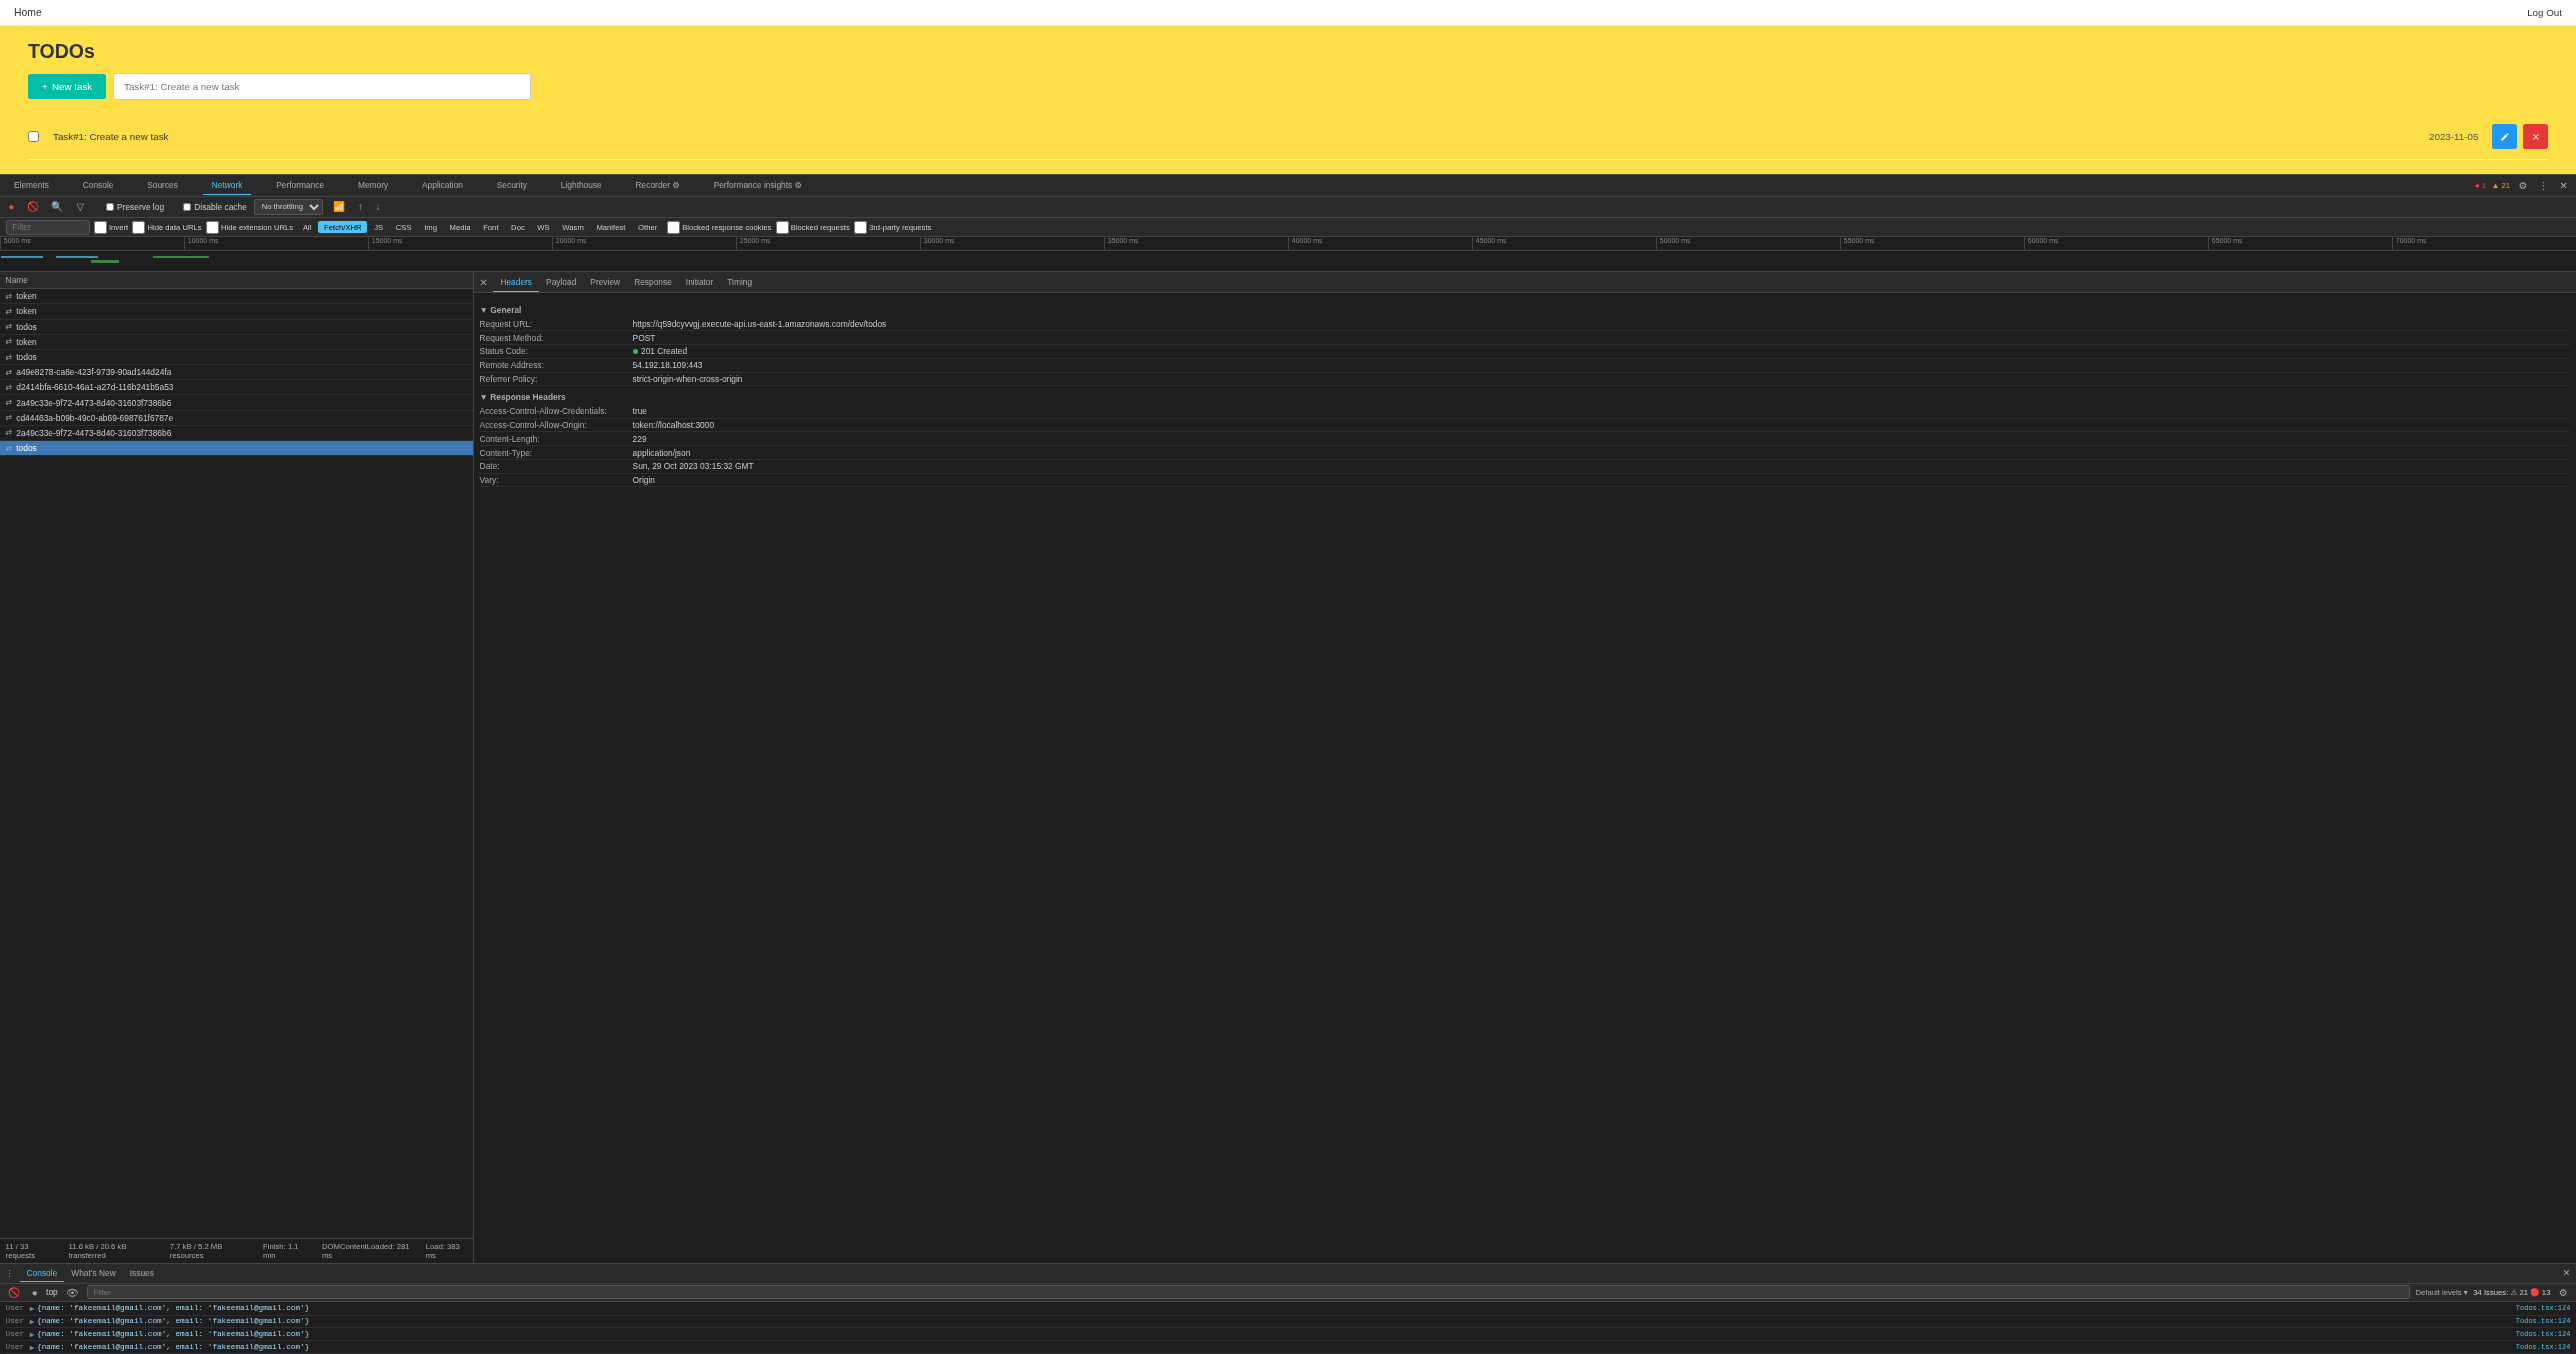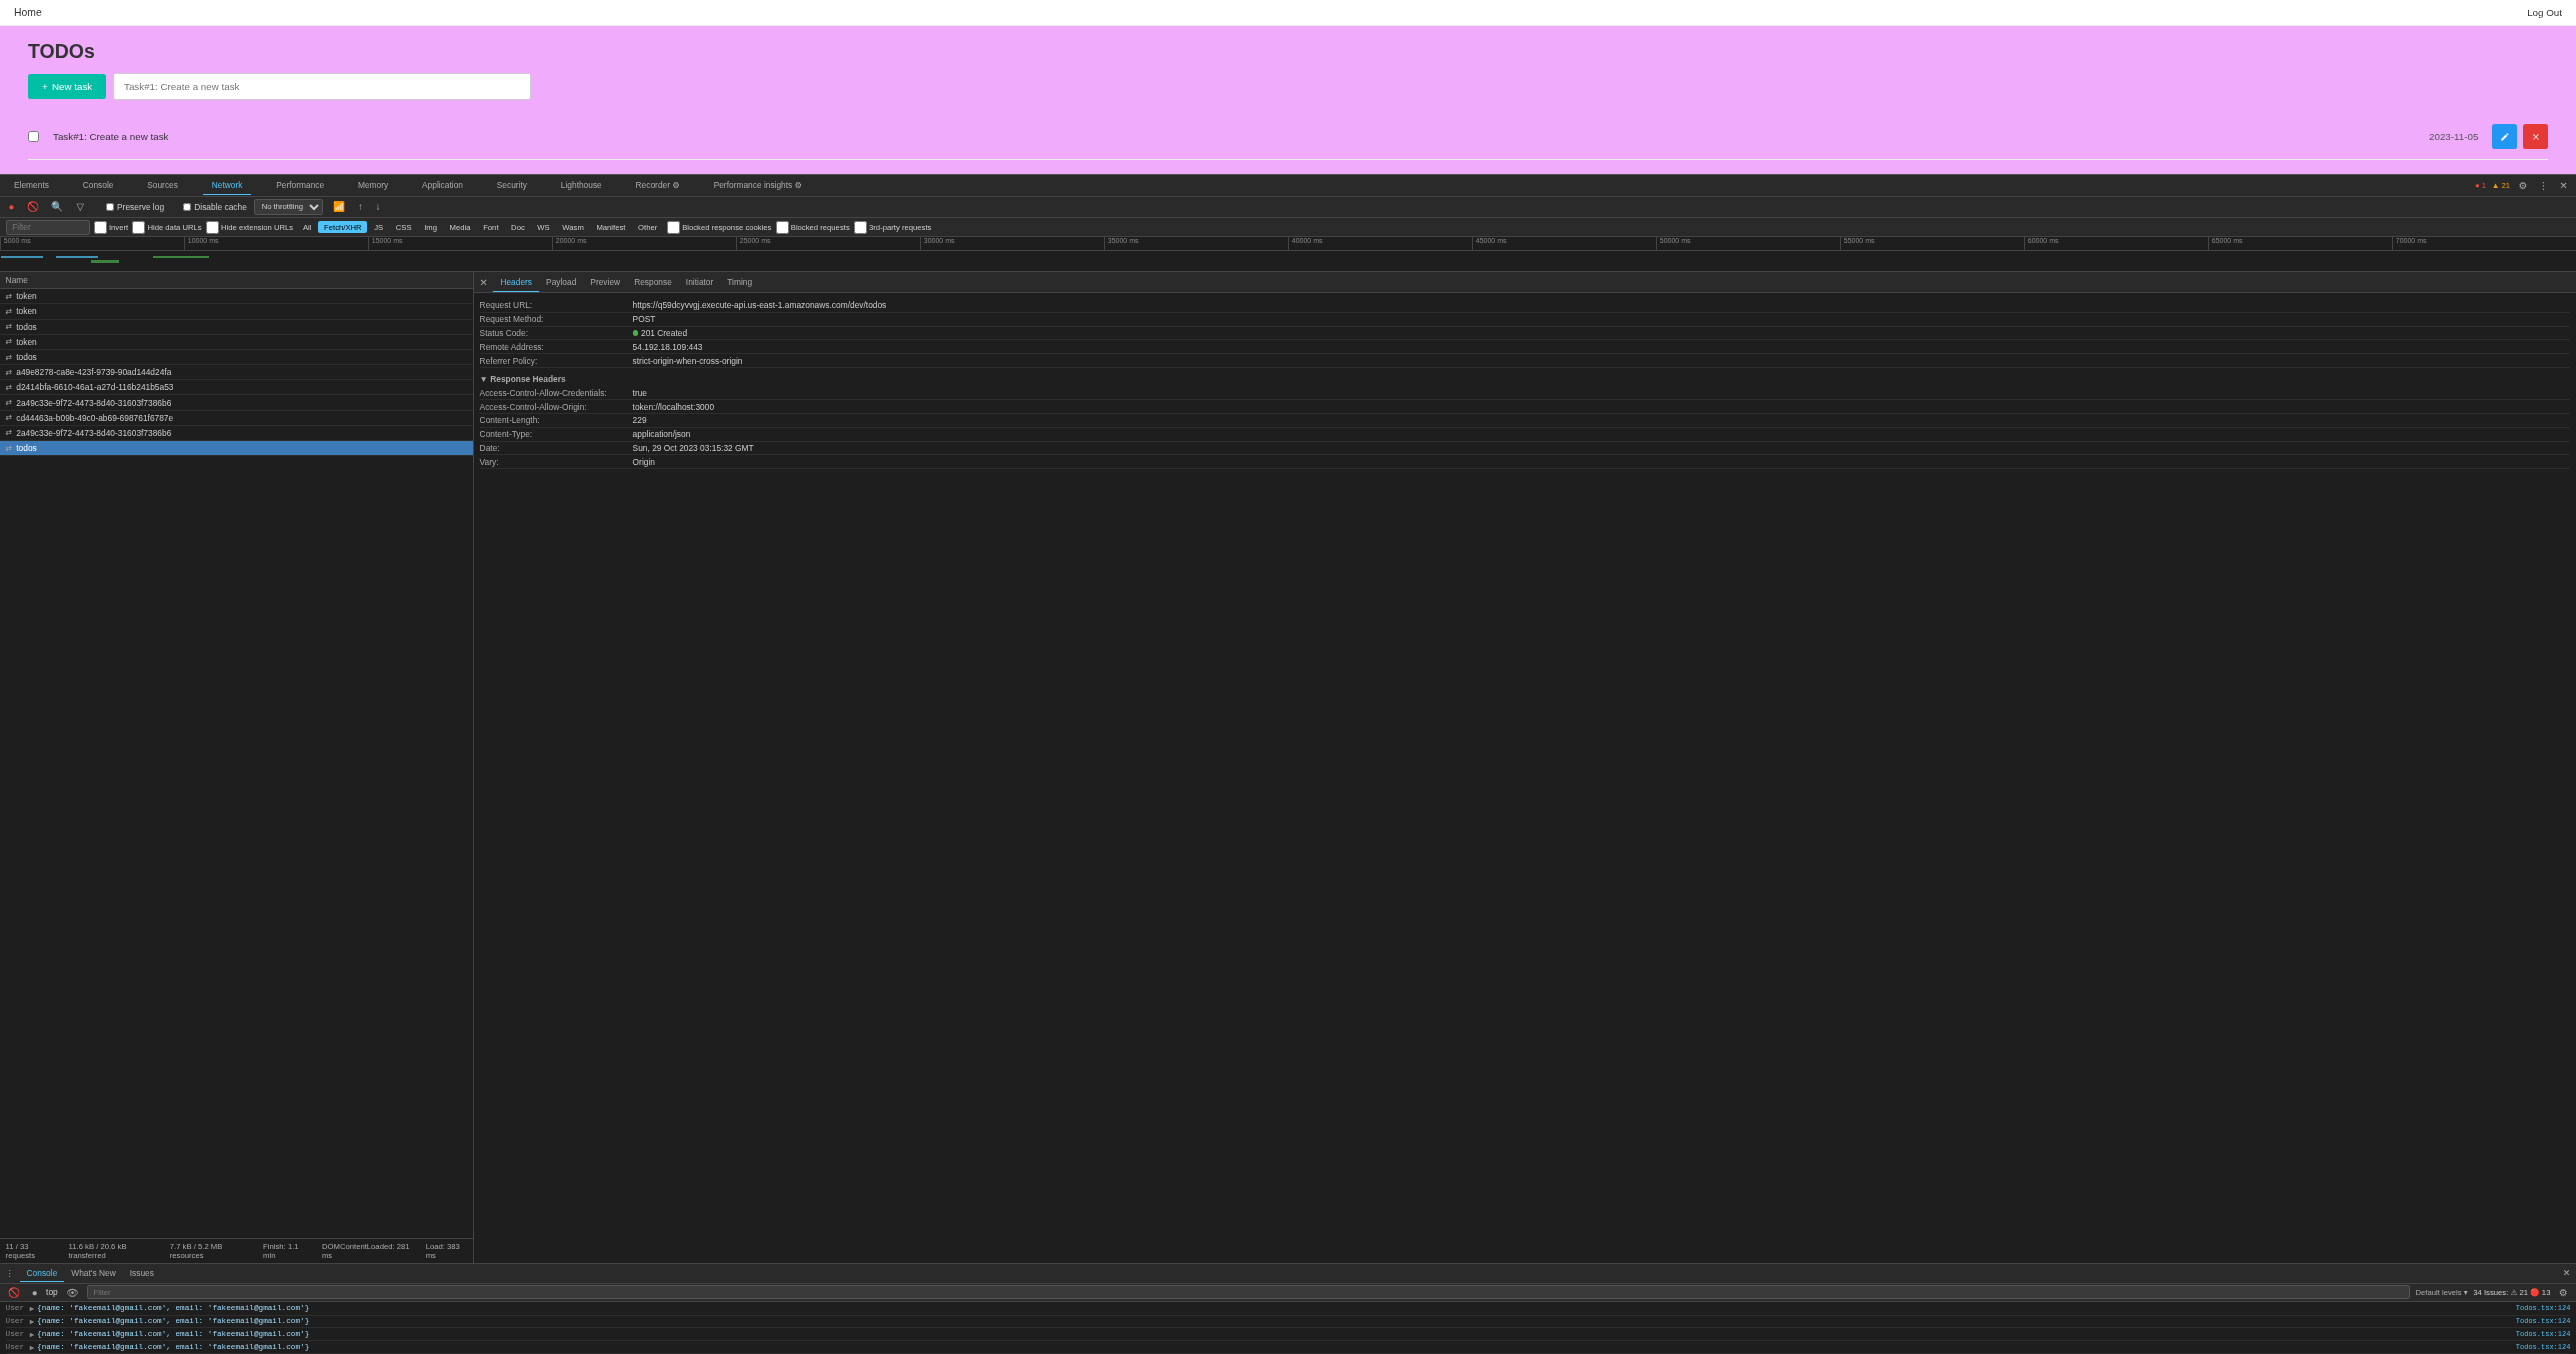--- a/index.html
+++ b/index.html
@@ -1,20 +1,20 @@
 <!DOCTYPE html>
 <html style="font-size:11px"><head>
   <meta charset="utf-8">
   <style>
     * { box-sizing: border-box; margin: 0; padding: 0; }
     body { font-family: Arial, sans-serif; background: #f5f5f5; font-size: 9px; overflow: hidden; height: 100vh; display: flex; flex-direction: column; }
 
     
     .app-area {
-      background: #f0abfc;
+      background: #fde047;
       flex: 0 0 auto;
       padding: 0;
     }
 
     .navbar {
       display: flex;
       justify-content: space-between;
       align-items: center;
       padding: 7px 14px;
       background: #fff;
@@ -750,20 +750,21 @@
         <button class="close-btn">✕</button>
         <div class="headers-tab active">Headers</div>
         <div class="headers-tab">Payload</div>
         <div class="headers-tab">Preview</div>
         <div class="headers-tab">Response</div>
         <div class="headers-tab">Initiator</div>
         <div class="headers-tab">Timing</div>
       </div>
 
       <div class="headers-body scroll-area">
+        <div class="section-title">▼ General</div>
 
         <div class="header-row">
           <span class="header-key">Request URL:</span>
           <span class="header-value">https://q59dcyvvgj.execute-api.us-east-1.amazonaws.com/dev/todos</span>
         </div>
         <div class="header-row">
           <span class="header-key">Request Method:</span>
           <span class="header-value">POST</span>
         </div>
         <div class="header-row">

